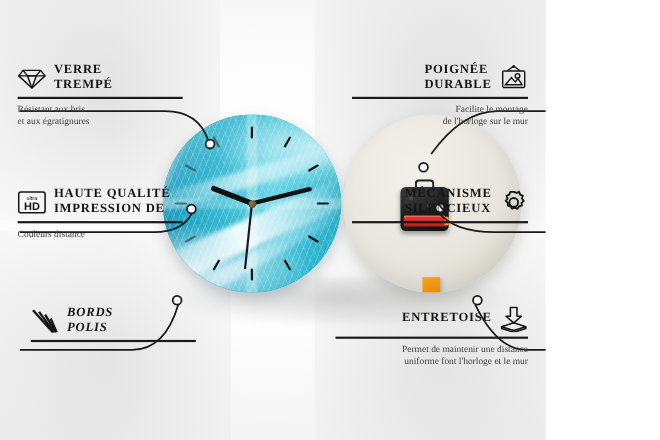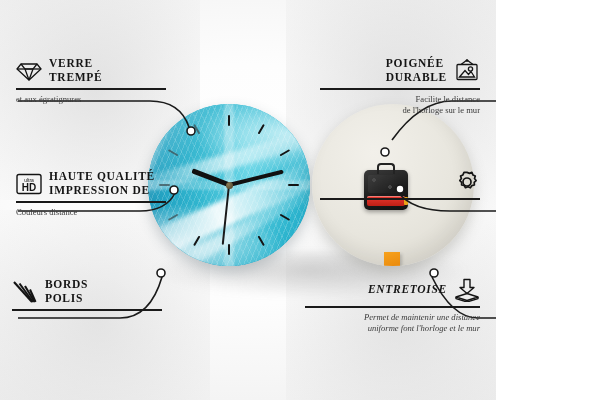--- a/index.html
+++ b/index.html
@@ -258,20 +258,21 @@
           <path d="M9 10 H17"></path>
         </g>
       </svg>
       <div>
         <div class="title">VERRE</div>
         <div class="title">TREMPÉ</div>
       </div>
     </div>
     <div class="rule"></div>
     <div class="sub">
+      <div>Résistant aux bris</div>
       <div>et aux égratignures</div>
     </div>
   </div>
 
   <div class="callout left" style="left:16px;top:170px;width:150px;">
     <div class="head">
       <svg class="ico" viewBox="0 0 26 24">
         <rect x="1" y="2.5" width="24" height="19" rx="2" fill="none" stroke="#141414" stroke-width="1.4"></rect>
         <text x="13" y="10.2" text-anchor="middle" font-family="Liberation Sans, sans-serif" font-size="5" fill="#141414">ultra</text>
         <text x="13" y="19" text-anchor="middle" font-family="Liberation Sans, sans-serif" font-size="10" font-weight="bold" fill="#141414">HD</text>
@@ -280,21 +281,21 @@
         <div class="title">HAUTE QUALITÉ</div>
         <div class="title">IMPRESSION DE</div>
       </div>
     </div>
     <div class="rule"></div>
     <div class="sub">
       <div>Couleurs distance</div>
     </div>
   </div>
 
-  <div class="callout left" style="left:12px;top:278px;width:150px;">
+  <div class="callout left" style="left:28px;top:278px;width:150px;font-style:italic;">
     <div class="head">
       <svg class="ico" viewBox="0 0 26 24">
         <g stroke="#141414" stroke-width="2.1" fill="none">
           <path d="M2 2 L20 22"></path>
             <path d="M7.5 3.5 L21 22"></path>
           <path d="M13 6 L22.5 22"></path>
             <path d="M18 9.5 L23.5 22"></path>
         </g>
       </svg>
       <div>
@@ -316,38 +317,42 @@
           <path d="M13 1 L7 5.5 M13 1 L19 5.5"></path>
           <rect x="3" y="5.5" width="20" height="15" rx="1"></rect>
           <path d="M5.5 18 L11 11.5 L14.5 15.5 L17 12.5 L20.5 18 Z"></path>
           <circle cx="16.5" cy="10" r="2.1"></circle>
         </g>
         <circle cx="13" cy="1.6" r="1.3" fill="#141414"></circle>
       </svg>
     </div>
     <div class="rule"></div>
     <div class="sub">
-      <div>Facilite le distance</div>
+      <div>Facilite le montage</div>
       <div>de l'horloge sur le mur</div>
     </div>
   </div>
 
   <div class="callout right" style="right:16px;top:170px;width:160px;">
     <div class="head">
+      <div>
+        <div class="title">MÉCANISME</div>
+        <div class="title">SILENCIEUX</div>
+      </div>
       <svg class="ico" viewBox="0 0 26 24">
         <g fill="none" stroke="#141414" stroke-width="1.7" stroke-linejoin="round">
           <path d="M13 2.4 l2.6 1.0 2.3 -1.0 1.0 2.5 2.4 1.1 -0.8 2.5 1.6 2.1 -1.9 1.8 0.2 2.6 -2.6 0.6 -1.4 2.2 -2.4 -1.0 -2.5 0.9 -1.3 -2.2 -2.6 -0.5 0.1 -2.6 -1.9 -1.8 1.6 -2.1 -0.9 -2.5 2.4 -1.1 1.1 -2.5 Z"></path>
           <circle cx="13" cy="12" r="4"></circle>
         </g>
       </svg>
     </div>
     <div class="rule"></div>
   </div>
 
-  <div class="callout right" style="right:16px;top:278px;width:175px;font-style:italic;">
+  <div class="callout right" style="right:16px;top:278px;width:175px;">
     <div class="head">
       <div>
         <div class="title">ENTRETOISE</div>
       </div>
       <svg class="ico" viewBox="0 0 26 24">
         <g fill="none" stroke="#141414" stroke-width="1.4" stroke-linejoin="round">
           <path d="M10 1.5 h6 v8 h4 l-7 6 -7 -6 h4 Z"></path>
           <path d="M13 15.5 L2 19 l11 3.5 L24 19 Z"></path>
           <path d="M2 19 v1.6 l11 3.4 11 -3.4 V19"></path>
         </g>

